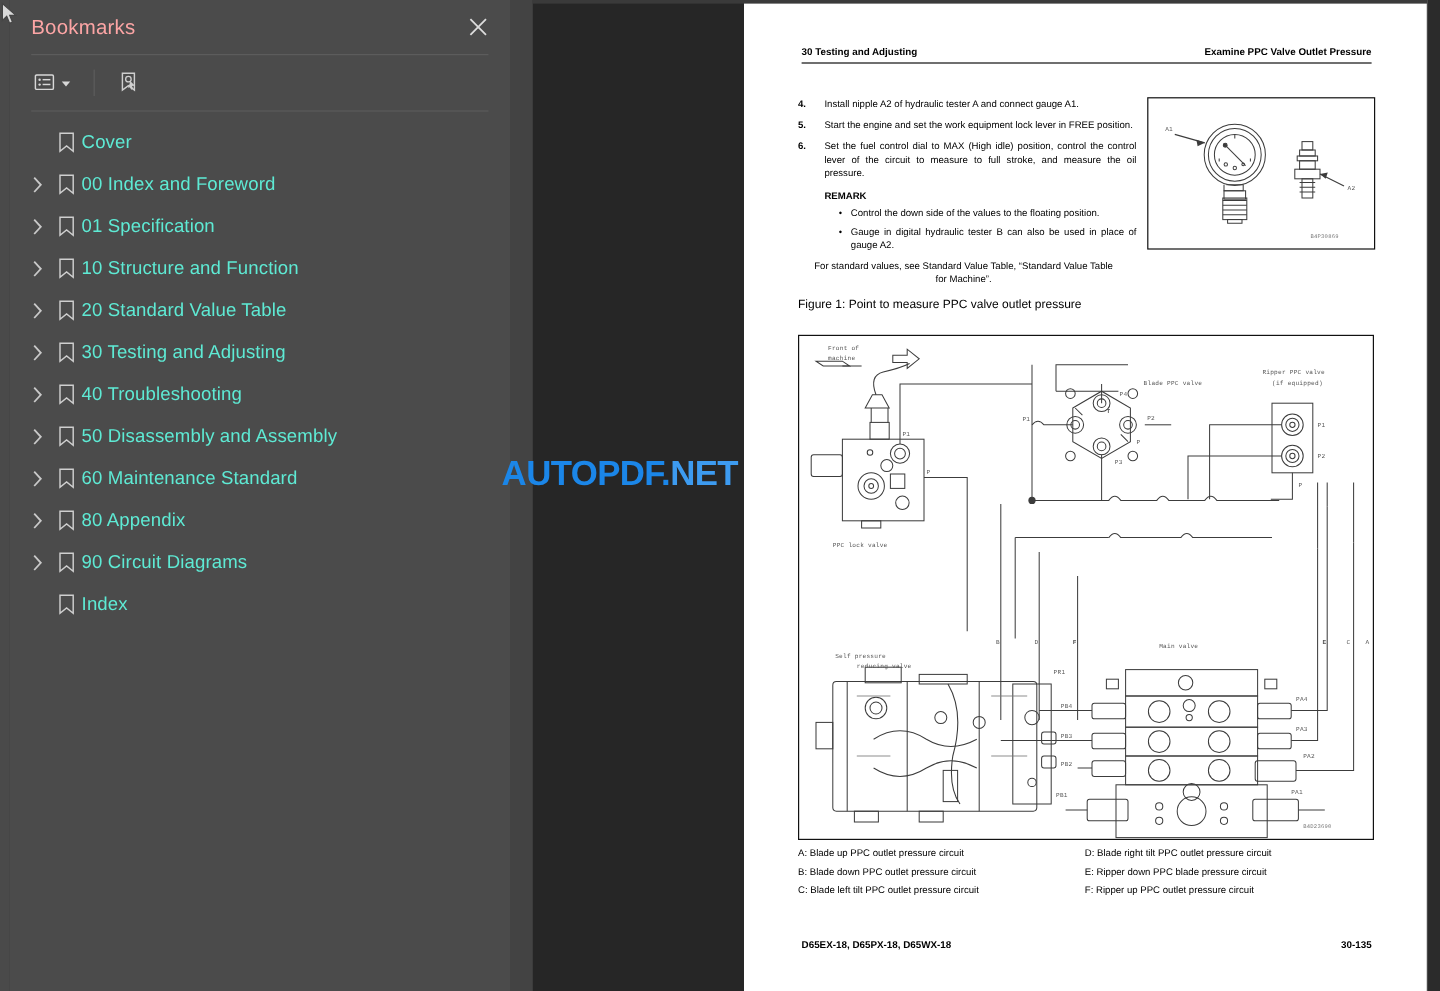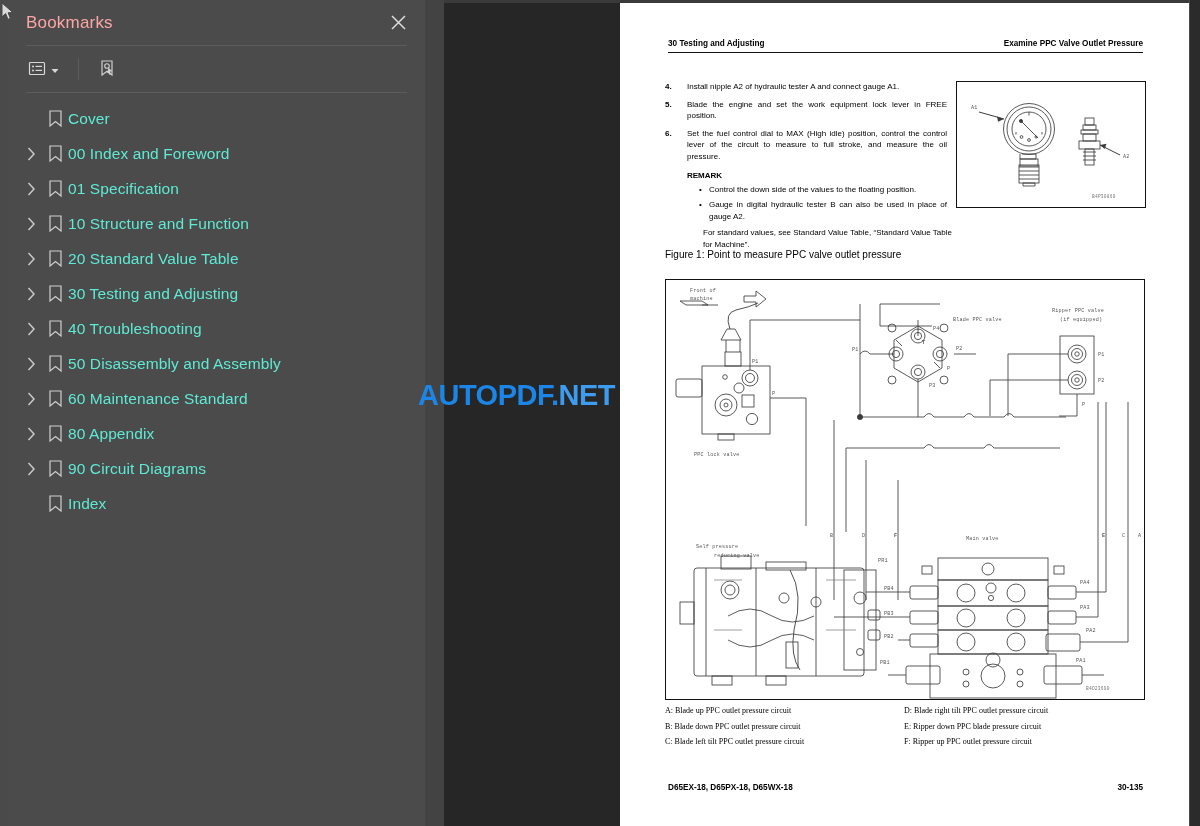--- a/index.html
+++ b/index.html
@@ -48,30 +48,30 @@
   .pg-head-rule{position:absolute;left:48px;top:49px;width:475px;height:0;border-top:1.6px solid #111;}
 
   .col-left{position:absolute;left:45px;top:78px;width:282px;}
   .step{display:flex;margin-bottom:6px;}
   .step-num{width:22px;flex:0 0 22px;font-size:8px;font-weight:bold;line-height:1.45;}
   .step-txt{font-size:8px;line-height:1.45;text-align:justify;}
   .remark-h{font-size:8px;font-weight:bold;margin:8px 0 4px 22px;}
   .bullet{display:flex;margin-left:34px;margin-bottom:4px;}
   .bullet-dot{width:10px;flex:0 0 10px;font-size:8px;line-height:1.45;}
   .bullet-txt{font-size:8px;line-height:1.45;width:238px;text-align:justify;}
-  .std-note{font-size:8px;line-height:1.45;margin-left:38px;margin-top:5px;width:260px;}
+  .std-note{font-size:8px;line-height:1.45;margin-left:8px;margin-top:5px;width:260px;text-align:center;}
 
   .fig-box-top{position:absolute;left:336px;top:78px;width:188px;height:125px;border:1.3px solid #111;background:#fff;}
   .fig-cap{position:absolute;left:45px;top:246px;font-size:10px;}
 
   .fig-box-main{position:absolute;left:45px;top:276px;width:478px;height:419px;border:1.3px solid #111;background:#fff;}
 
   .legend{position:absolute;left:45px;top:700px;width:478px;display:flex;}
   .legend-col{width:50%;}
-  .legend-row{font-size:8px;line-height:1.95;font-family:Liberation Serif, serif;}
+  .legend-row{font-size:8px;line-height:1.95;}
 
   .pg-foot{position:absolute;left:48px;top:780px;width:475px;display:flex;justify-content:space-between;font-size:8.2px;font-weight:bold;text-align:right;}
 
   
   .watermark{position:absolute;left:418px;top:381px;font-size:29px;font-weight:bold;letter-spacing:-.5px;line-height:1;z-index:40;pointer-events:none;}
   .wm-a{color:#1b86e8;}
   .wm-b{color:#3d9bf0;}
 
   
   .cursor{position:absolute;left:1px;top:2px;z-index:60;}
@@ -301,21 +301,21 @@
     <div class="pg-head-rule"></div>
 
     <div class="col-left">
       <div id="steps-host">
             <div class="step">
               <div class="step-num">4.</div>
               <div class="step-txt">Install nipple A2 of hydraulic tester A and connect gauge A1.</div>
             </div>
             <div class="step">
               <div class="step-num">5.</div>
-              <div class="step-txt">Blade the engine and set the work equipment lock lever in FREE position.</div>
+              <div class="step-txt">Start the engine and set the work equipment lock lever in FREE position.</div>
             </div>
             <div class="step">
               <div class="step-num">6.</div>
               <div class="step-txt">Set the fuel control dial to MAX (High idle) position, control the control lever of the circuit to measure to full stroke, and measure the oil pressure.</div>
             </div>
           </div>
       <div class="remark-h">REMARK</div>
       <div id="bullets-host">
             <div class="bullet">
               <div class="bullet-dot">•</div>

